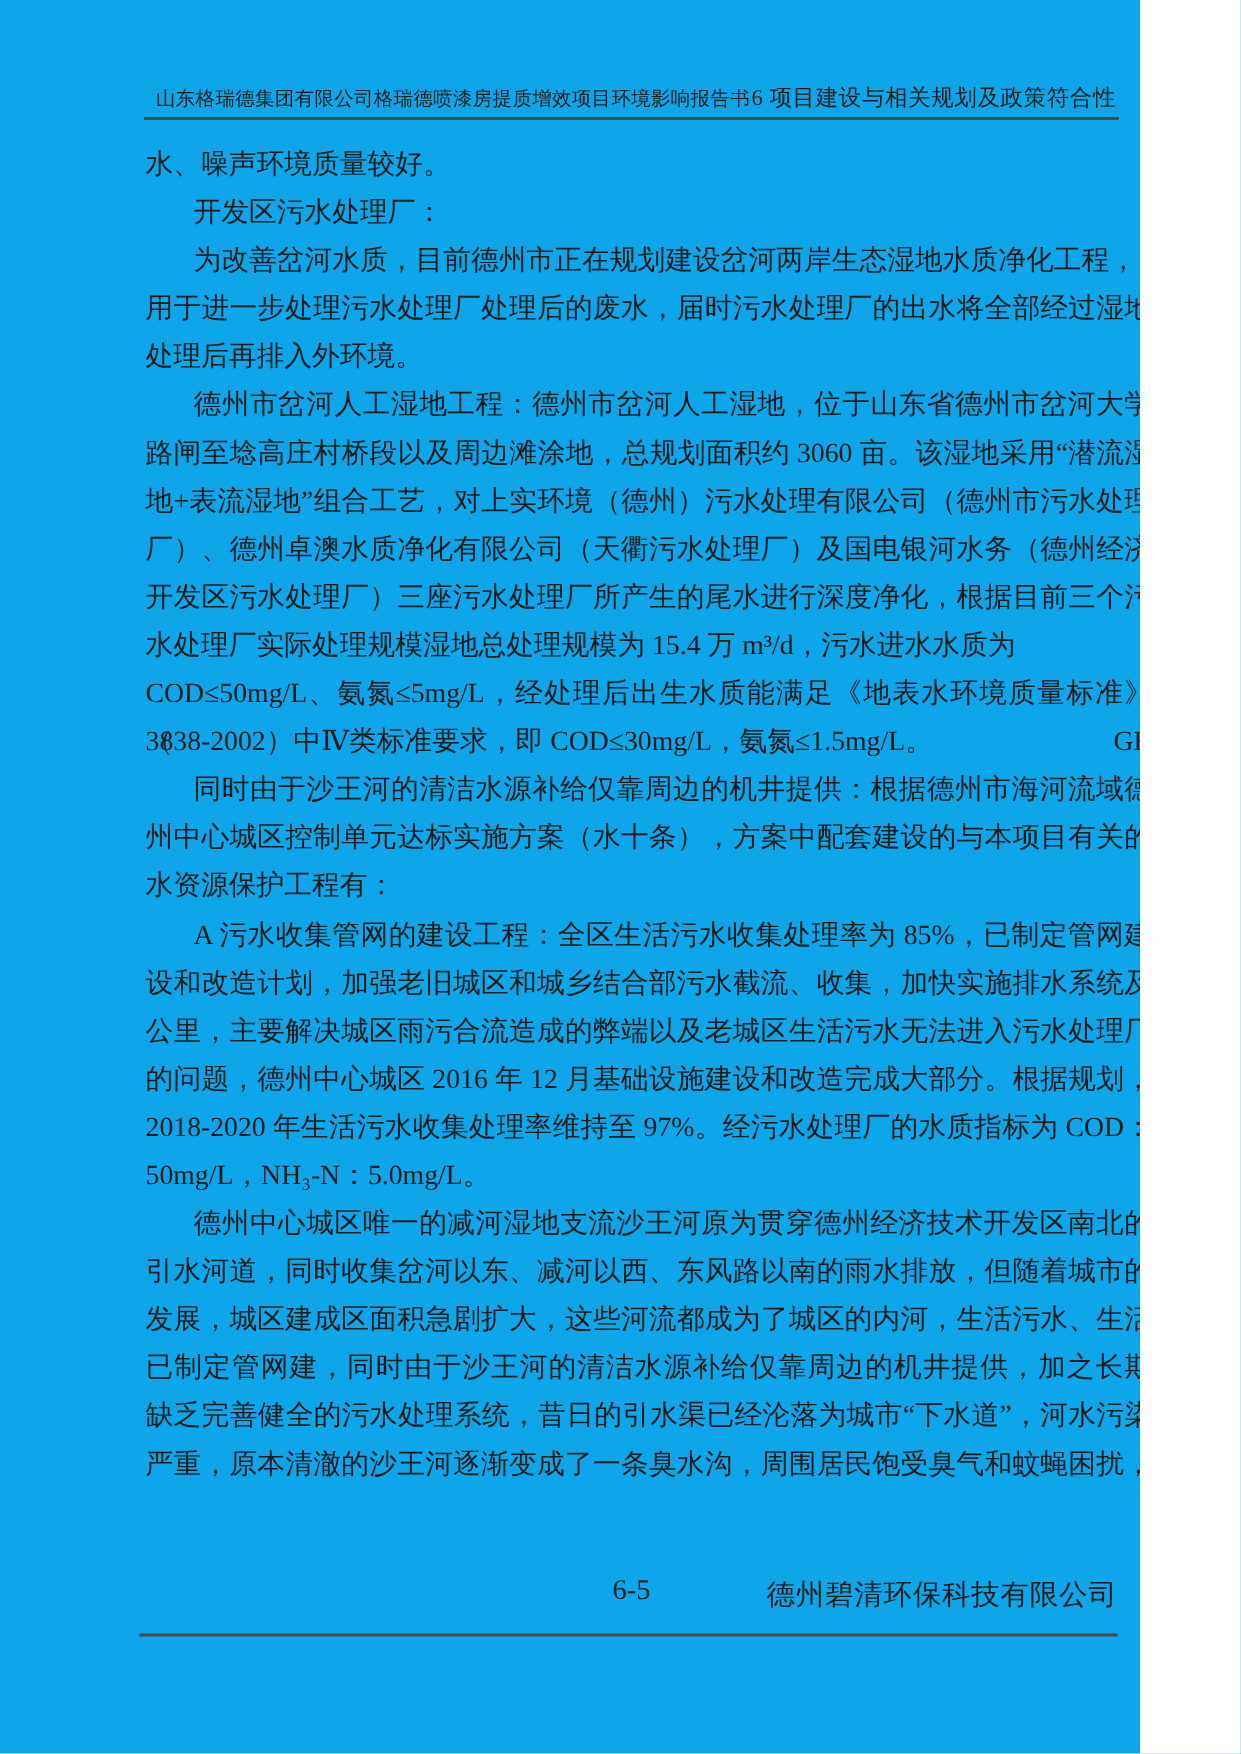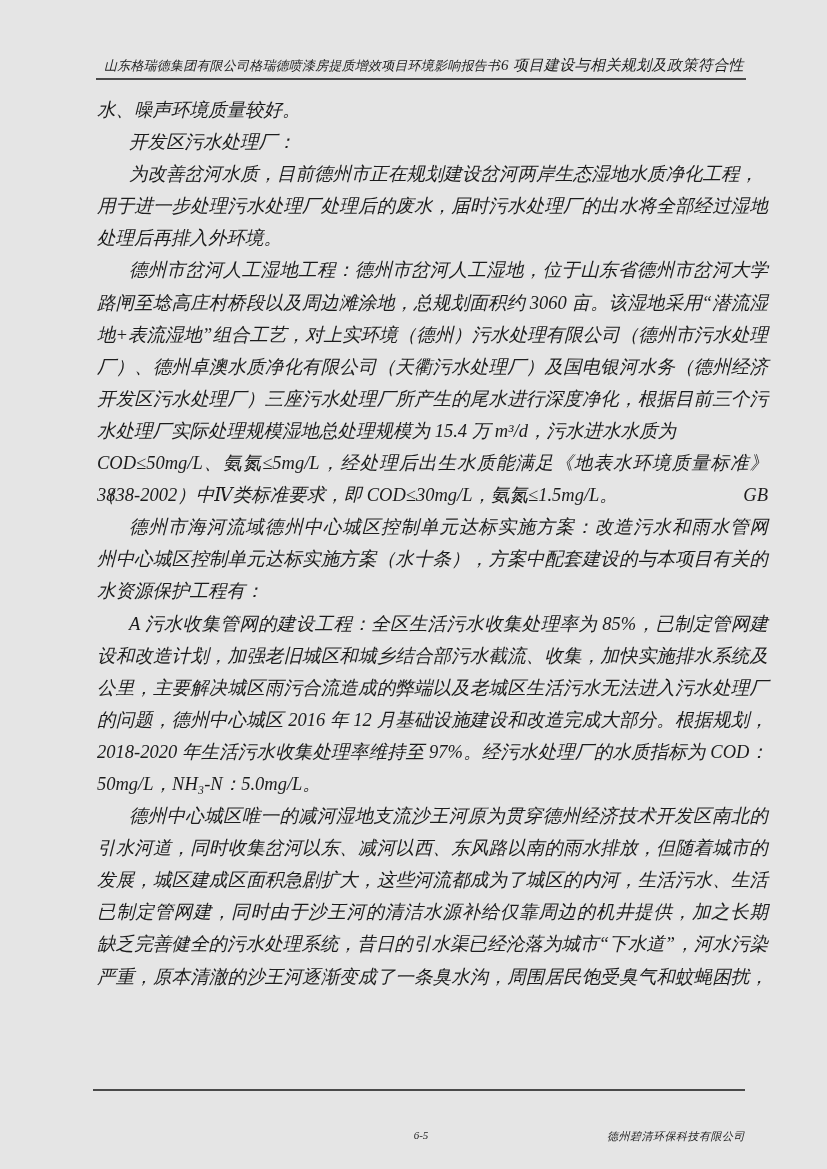--- a/index.html
+++ b/index.html
@@ -1,35 +1,35 @@
 <!DOCTYPE html>
 <html><head>
 <meta charset="utf-8">
 <style>
   html,body{margin:0;padding:0;background:#ffffff;}
   .page{
-    position:relative;width:827px;height:1169px;background:#e5e5e5;
-    font-family:"Liberation Serif","DejaVu Serif",serif;color:#1c1c1c;overflow:hidden;font-style:italic;
+    position:relative;width:760px;height:1169px;background:#0ea5e9;
+    font-family:"Liberation Serif","DejaVu Serif",serif;color:#1c1c1c;overflow:hidden;
   }
   .header{
     position:absolute;left:104px;top:56px;width:640px;
     display:flex;justify-content:space-between;align-items:baseline;
   }
   .h-left{font-size:13px;letter-spacing:.2px;}
   .h-right{font-size:15px;letter-spacing:.4px;}
   .header-rule{position:absolute;left:96px;top:78px;width:650px;height:2px;background:#4a4a4a;}
   .doc-body{
     position:absolute;left:97px;top:94px;width:671px;font-size:18.5px;
   }
   .ln{height:32.1px;line-height:32.1px;text-align:justify;}
   .ln.j{text-align-last:justify;}
   .ln.e{text-align:left;text-align-last:left;}
   .ln.in{text-indent:32px;}
   .footer-rule{position:absolute;left:93px;top:1089px;width:652px;height:2px;background:#4a4a4a;}
-  .footer{position:absolute;left:97px;top:1129px;width:648px;height:22px;font-size:11px;}
+  .footer{position:absolute;left:97px;top:1050px;width:648px;height:22px;font-size:19px;}
   .f-page{position:absolute;left:0;right:0;text-align:center;}
   .f-company{position:absolute;right:0;letter-spacing:.5px;}
 </style>
 </head>
 <body>
 
 <div class="page">
 
   <div class="header">
     <span class="h-left">山东格瑞德集团有限公司格瑞德喷漆房提质增效项目环境影响报告书</span>
@@ -44,21 +44,21 @@
     <div class="ln j">用于进一步处理污水处理厂处理后的废水，届时污水处理厂的出水将全部经过湿地</div>
     <div class="ln e">处理后再排入外环境。</div>
     <div class="ln j in">德州市岔河人工湿地工程：德州市岔河人工湿地，位于山东省德州市岔河大学</div>
     <div class="ln j">路闸至埝高庄村桥段以及周边滩涂地，总规划面积约 3060 亩。该湿地采用“潜流湿</div>
     <div class="ln j">地+表流湿地”组合工艺，对上实环境（德州）污水处理有限公司（德州市污水处理</div>
     <div class="ln j">厂）、德州卓澳水质净化有限公司（天衢污水处理厂）及国电银河水务（德州经济</div>
     <div class="ln j">开发区污水处理厂）三座污水处理厂所产生的尾水进行深度净化，根据目前三个污</div>
     <div class="ln e">水处理厂实际处理规模湿地总处理规模为 15.4 万 m³/d，污水进水水质为</div>
     <div class="ln j">COD≤50mg/L、氨氮≤5mg/L，经处理后出生水质能满足《地表水环境质量标准》（GB</div>
     <div class="ln e">3838-2002）中Ⅳ类标准要求，即 COD≤30mg/L，氨氮≤1.5mg/L。</div>
-    <div class="ln j in">德州市海河流域德州中心城区控制单元达标实施方案：改造污水和雨水管网</div>
+    <div class="ln j in">同时由于沙王河的清洁水源补给仅靠周边的机井提供：根据德州市海河流域德</div>
     <div class="ln j">州中心城区控制单元达标实施方案（水十条），方案中配套建设的与本项目有关的</div>
     <div class="ln e">水资源保护工程有：</div>
     <div class="ln j in">A 污水收集管网的建设工程：全区生活污水收集处理率为 85%，已制定管网建</div>
     <div class="ln j">设和改造计划，加强老旧城区和城乡结合部污水截流、收集，加快实施排水系统及</div>
     <div class="ln j">公里，主要解决城区雨污合流造成的弊端以及老城区生活污水无法进入污水处理厂</div>
     <div class="ln j">的问题，德州中心城区 2016 年 12 月基础设施建设和改造完成大部分。根据规划，</div>
     <div class="ln j">2018-2020 年生活污水收集处理率维持至 97%。经污水处理厂的水质指标为 COD：</div>
     <div class="ln e">50mg/L，NH₃-N：5.0mg/L。</div>
     <div class="ln j in">德州中心城区唯一的减河湿地支流沙王河原为贯穿德州经济技术开发区南北的</div>
     <div class="ln j">引水河道，同时收集岔河以东、减河以西、东风路以南的雨水排放，但随着城市的</div>

